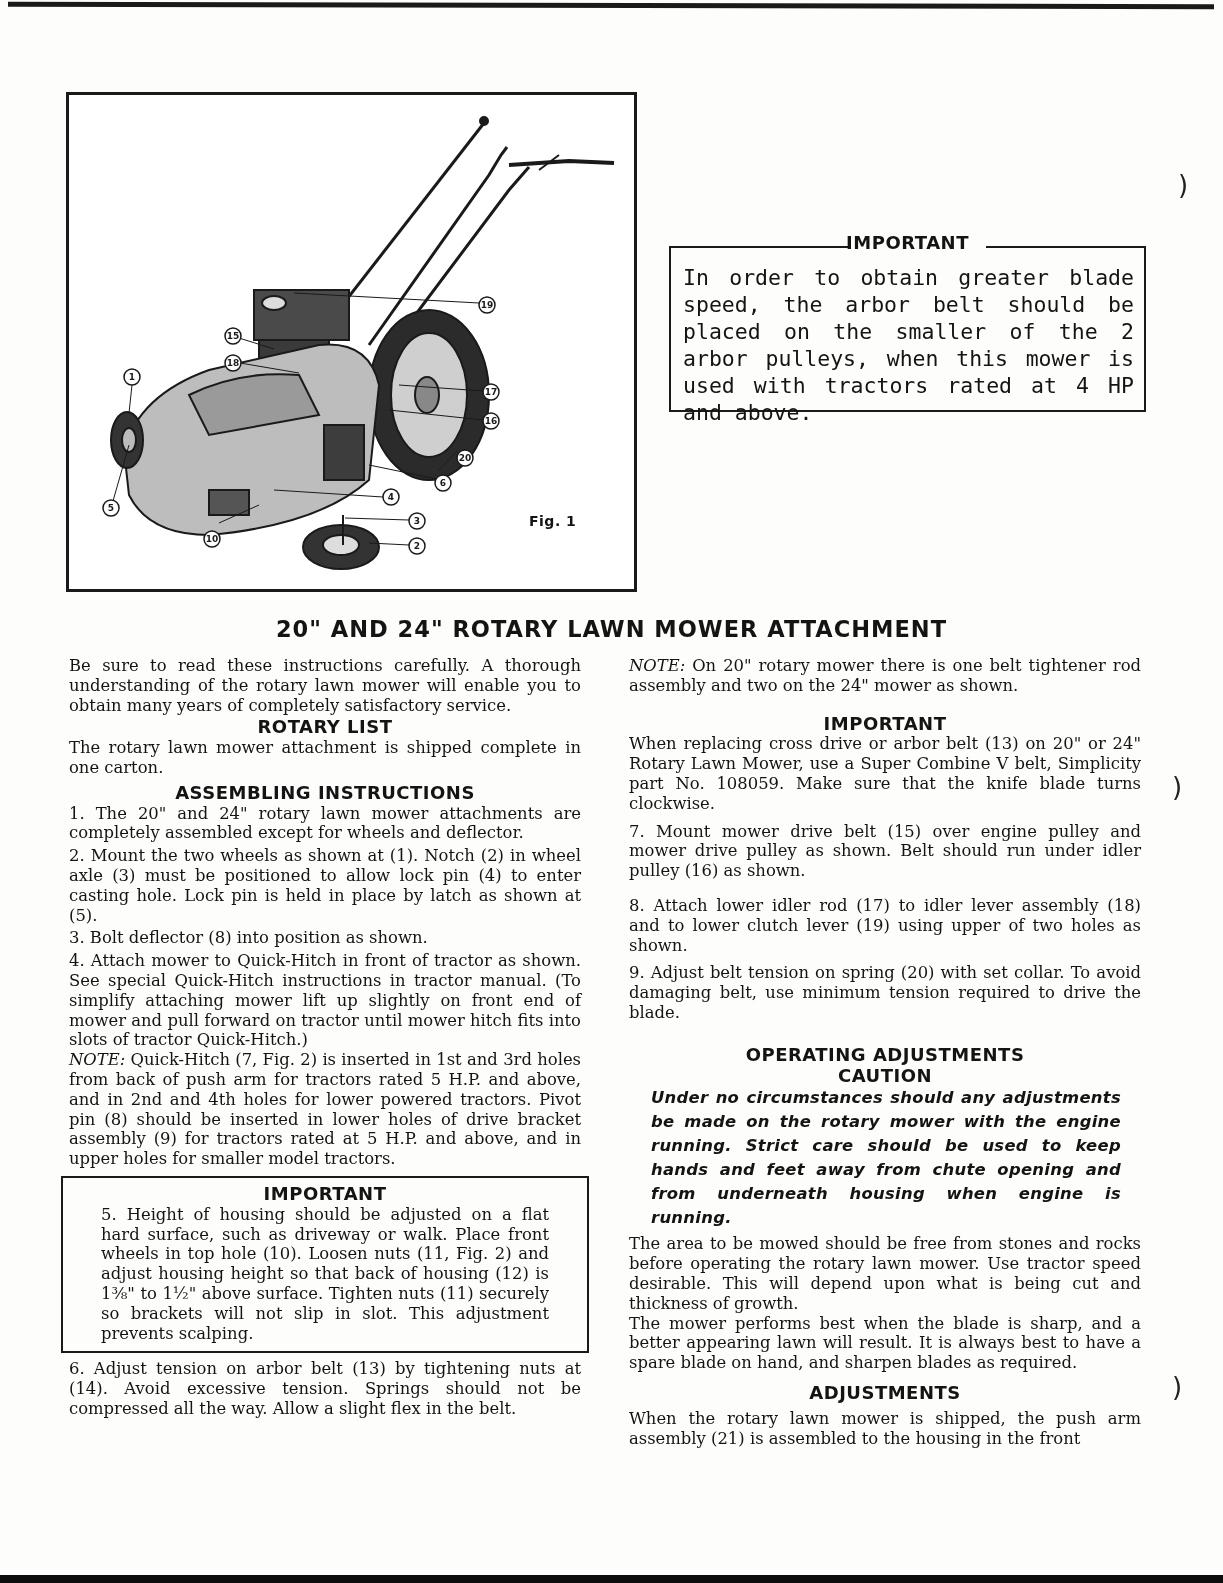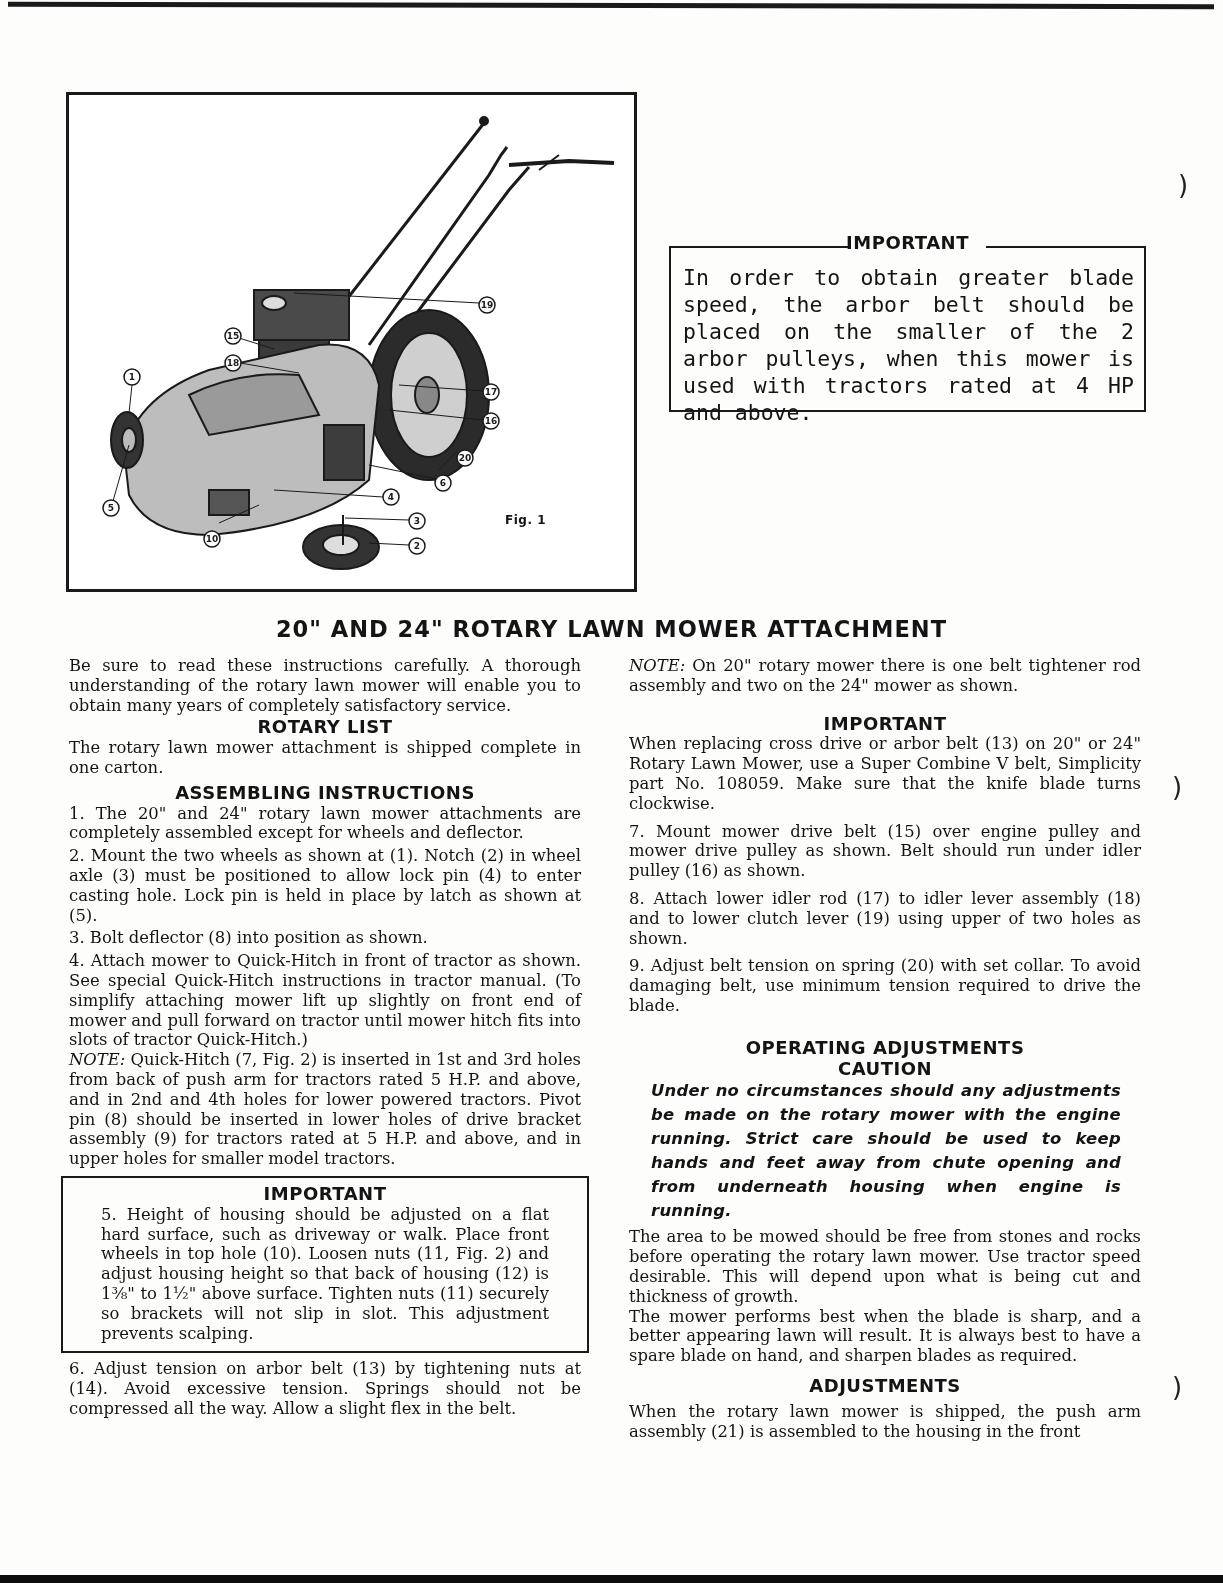--- a/index.html
+++ b/index.html
@@ -8,21 +8,21 @@
       background: #fdfdfb; color: #141414;
       font-family: "DejaVu Serif", serif;
     }
     .top-rule { position: absolute; left: 8px; top: 3px; width: 1206px; height: 5px; background: #1a1a1a; transform: rotate(0.12deg); }
     .bottom-bar { position: absolute; left: 0; top: 1575px; width: 1223px; height: 8px; background: #0d0d0d; }
     .margin-mark { position: absolute; font-size: 26px; color: #222; font-family: "DejaVu Sans", sans-serif; }
 
     
     .figure-box { position: absolute; left: 66px; top: 92px; width: 571px; height: 500px; border: 3px solid #1a1a1a; background: #fff; box-sizing: border-box; padding-left: 33px; }
     .figure-box svg { position: absolute; left: 0; top: 0; }
-    .fig-label { position: absolute; left: 436px; top: 418px; font-family: "DejaVu Sans", sans-serif; font-weight: bold; font-size: 12px; letter-spacing: 0.5px; }
+    .fig-label { position: absolute; left: 460px; top: 418px; font-family: "DejaVu Sans", sans-serif; font-weight: bold; font-size: 14px; letter-spacing: 0.5px; }
 
     
     .imp-box { position: absolute; left: 669px; top: 246px; width: 477px; height: 166px; border: 2px solid #1a1a1a; border-top: none; box-sizing: border-box; }
     .imp-box .rule-l { position: absolute; left: -2px; top: 0; width: 180px; height: 2px; background: #1a1a1a; }
     .imp-box .rule-r { position: absolute; right: -2px; top: 0; width: 160px; height: 2px; background: #1a1a1a; }
     .imp-box .title { position: absolute; left: 0; width: 100%; top: -14px; text-align: center; font-family: "DejaVu Sans", sans-serif; font-weight: bold; font-size: 18px; letter-spacing: 0.5px; }
     .imp-box .body { position: absolute; left: 12px; top: 18px; right: 10px; font-family: "DejaVu Sans Mono", monospace; font-size: 21.5px; line-height: 27px; text-align: justify; text-align-last: left; }
 
     
     .headline { position: absolute; left: 0; width: 1223px; top: 616px; text-align: center; font-family: "DejaVu Sans", sans-serif; font-weight: bold; font-size: 22.5px; letter-spacing: 1px; }
@@ -177,21 +177,21 @@
     <p>5. Height of housing should be adjusted on a flat hard surface, such as driveway or walk. Place front wheels in top hole (10). Loosen nuts (11, Fig. 2) and adjust housing height so that back of housing (12) is 1⅜" to 1½" above surface. Tighten nuts (11) securely so brackets will not slip in slot. This adjustment prevents scalping.</p>
   </div>
   <p>6. Adjust tension on arbor belt (13) by tightening nuts at (14). Avoid excessive tension. Springs should not be compressed all the way. Allow a slight flex in the belt.</p>
 </div>
 
 <div class="col col-right">
   <p><span class="note-label">NOTE:</span><span> On 20" rotary mower there is one belt tightener rod assembly and two on the 24" mower as shown.</span></p>
   <div class="heading" style="margin-top:18px;">IMPORTANT</div>
   <p>When replacing cross drive or arbor belt (13) on 20" or 24" Rotary Lawn Mower, use a Super Combine V belt, Simplicity part No. 108059. Make sure that the knife blade turns clockwise.</p>
   <p class="sp" style="margin-top:8px;">7. Mount mower drive belt (15) over engine pulley and mower drive pulley as shown. Belt should run under idler pulley (16) as shown.</p>
-  <p style="margin-top:8px;">8. Attach lower idler rod (17) to idler lever assembly (18) and to lower clutch lever (19) using upper of two holes as shown.</p>
+  <p style="margin-top:15px;">8. Attach lower idler rod (17) to idler lever assembly (18) and to lower clutch lever (19) using upper of two holes as shown.</p>
   <p style="margin-top:8px;">9. Adjust belt tension on spring (20) with set collar. To avoid damaging belt, use minimum tension required to drive the blade.</p>
   <div class="heading" style="margin-top:22px;">OPERATING ADJUSTMENTS</div>
   <div class="heading" style="margin-top:0;">CAUTION</div>
   <p class="caution">Under no circumstances should any adjustments be made on the rotary mower with the engine running. Strict care should be used to keep hands and feet away from chute opening and from underneath housing when engine is running.</p>
   <p style="margin-top:4px;">The area to be mowed should be free from stones and rocks before operating the rotary lawn mower. Use tractor speed desirable. This will depend upon what is being cut and thickness of growth.</p>
   <p>The mower performs best when the blade is sharp, and a better appearing lawn will result. It is always best to have a spare blade on hand, and sharpen blades as required.</p>
   <div class="heading" style="margin-top:10px;">ADJUSTMENTS</div>
   <p style="margin-top:6px;">When the rotary lawn mower is shipped, the push arm assembly (21) is assembled to the housing in the front</p>
 </div>
 

